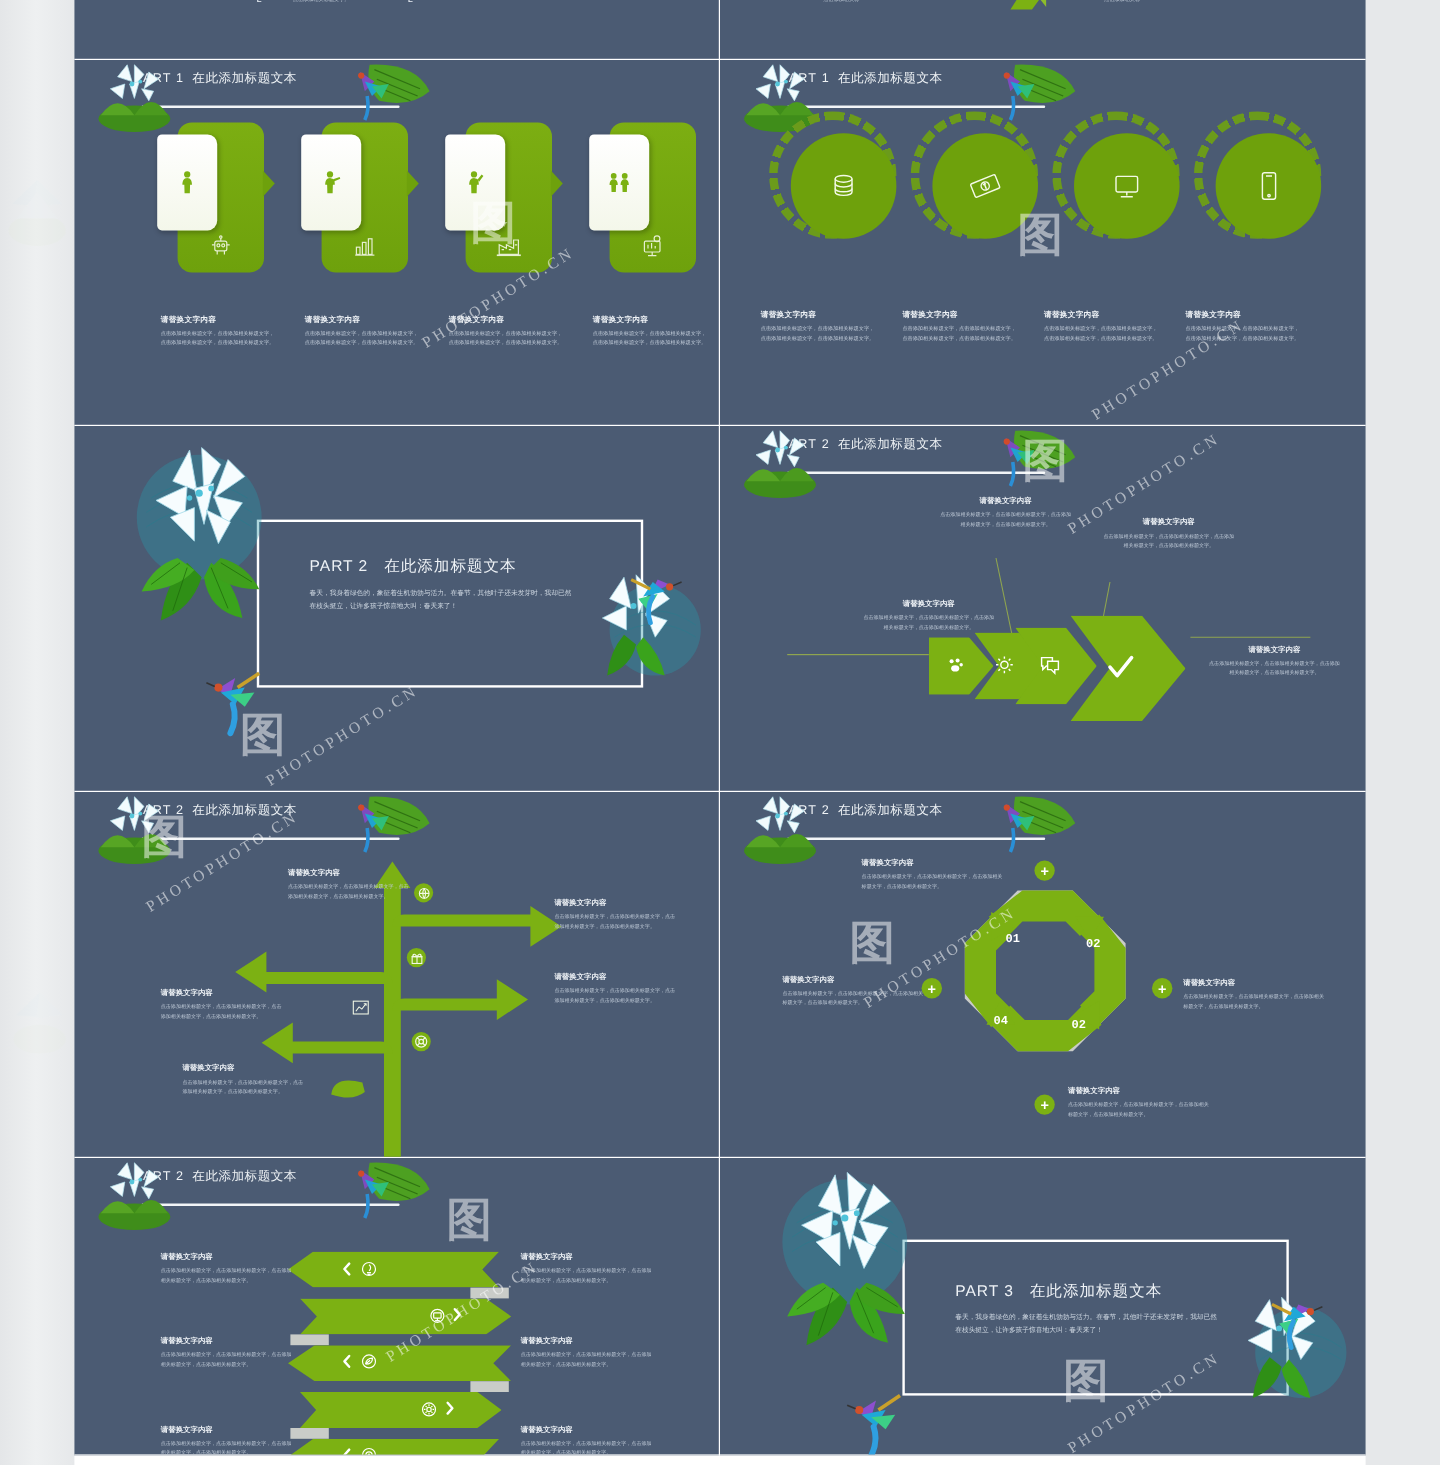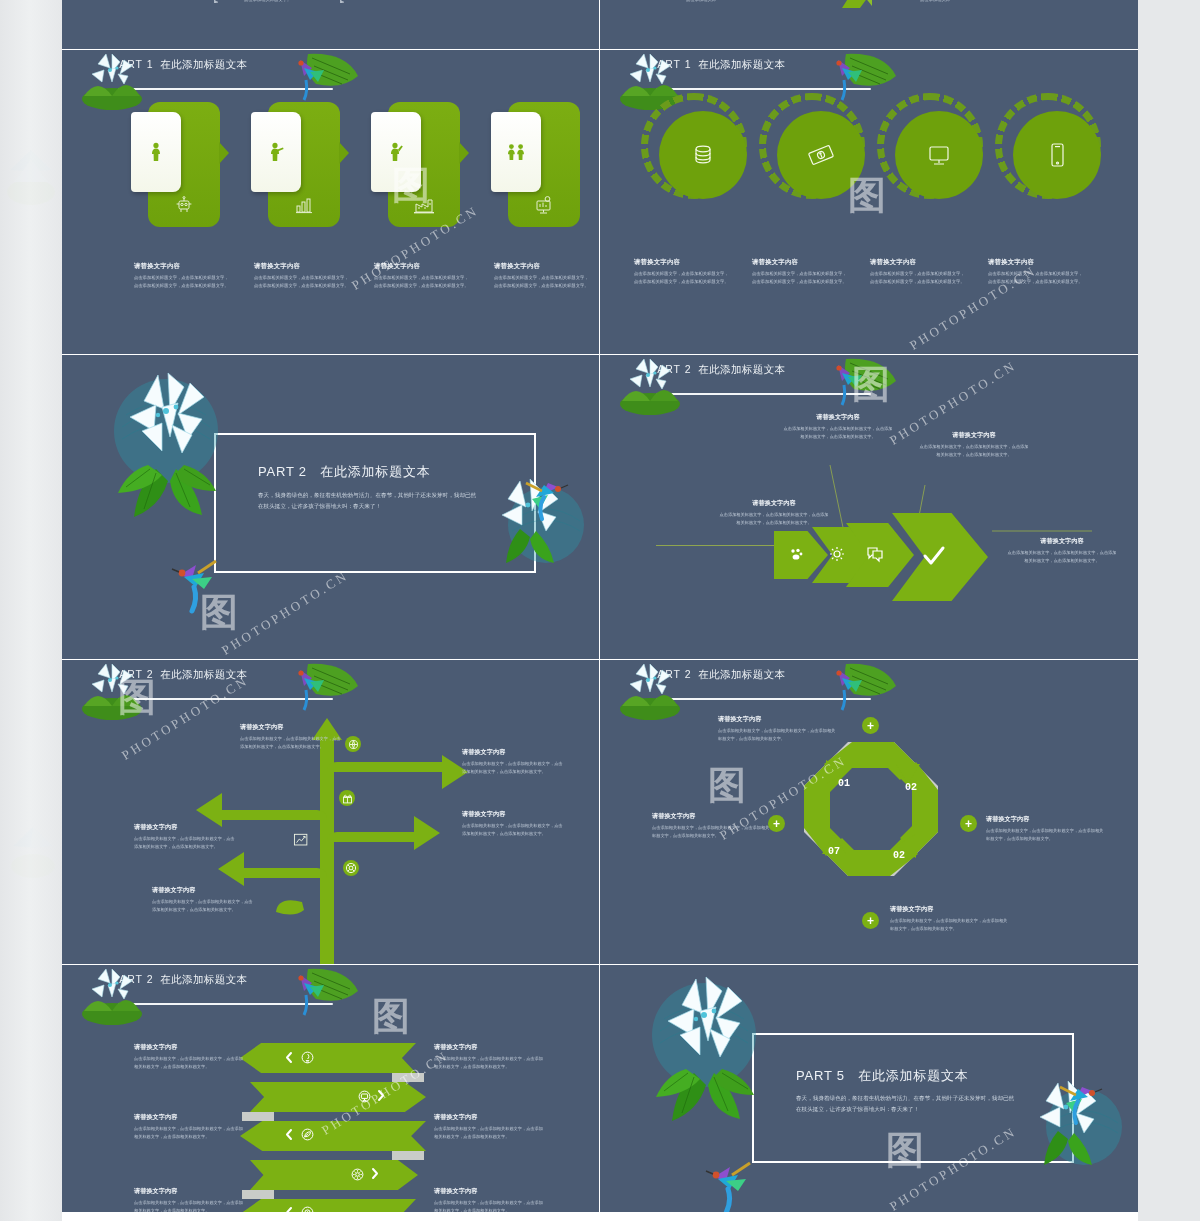--- a/index.html
+++ b/index.html
@@ -755,21 +755,21 @@
           <g fill="#7cb113">
             <path d="M30 26 L50 38 L30 50 Z"></path>
               <path d="M124 30 L112 50 L100 30 Z"></path>
             <path d="M120 124 L100 112 L120 100 Z"></path>
               <path d="M26 120 L38 100 L50 120 Z"></path>
           </g>
         </svg>
         <div class="cnum" style="left:238px;top:118px;">01</div>
         <div class="cnum" style="left:305px;top:122px;">02</div>
         <div class="cnum" style="left:293px;top:190px;">02</div>
-        <div class="cnum" style="left:228px;top:186px;">07</div>
+        <div class="cnum" style="left:228px;top:186px;">04</div>
 
         <div class="plus" style="left:262px;top:57px;">+</div>
         <div class="plus" style="left:360px;top:155px;">+</div>
         <div class="plus" style="left:262px;top:252px;">+</div>
         <div class="plus" style="left:168px;top:155px;">+</div>
 
         <div class="onote" style="left:118px;top:55px;">
           <div class="on-h">请替换文字内容</div>
           <div class="on-b">点击添加相关标题文字，点击添加相关标题文字，点击添加相关标题文字，点击添加相关标题文字。</div>
         </div>
@@ -976,21 +976,21 @@
         <svg class="deco bird" style="left:452px;top:118px;" width="52" height="48" viewBox="0 0 52 48">
           <path d="M40 8 L24 16 L30 4 Z" fill="#8d4fcf"></path>
           <path d="M36 14 L18 18 L26 6 Z" fill="#1fa8d8"></path>
           <path d="M30 16 L14 20 L22 30 Z" fill="#3ccf86"></path>
           <path d="M26 18 Q20 28 24 40" stroke="#2f9fe0" stroke-width="4" fill="none" stroke-linecap="round"></path>
           <circle cx="40" cy="10" r="3" fill="#d1512b"></circle>
           <path d="M43 9 L50 6" stroke="#333" stroke-width="1.3"></path>
           <path d="M24 12 L8 4" stroke="#c9a02a" stroke-width="2.6" fill="none"></path>
         </svg>
         <div class="div-title" style="top:102px;">
-          <span>PART 5</span>
+          <span>PART 3</span>
           &nbsp;&nbsp;<span>在此添加标题文本</span>
         </div>
         <div class="div-body" style="top:128px;">春天，我身着绿色的，象征着生机勃勃与活力。在春节，其他叶子还未发芽时，我却已然在枝头挺立，让许多孩子惊喜地大叫：春天来了！</div>
         <div class="wm wm-txt" style="left:280px;top:196px;">PHOTOPHOTO.CN</div>
         <div class="wm wm-mark" style="left:286px;top:160px;">图</div>
       </div>
     </div>
 
   </div>
 </div>

